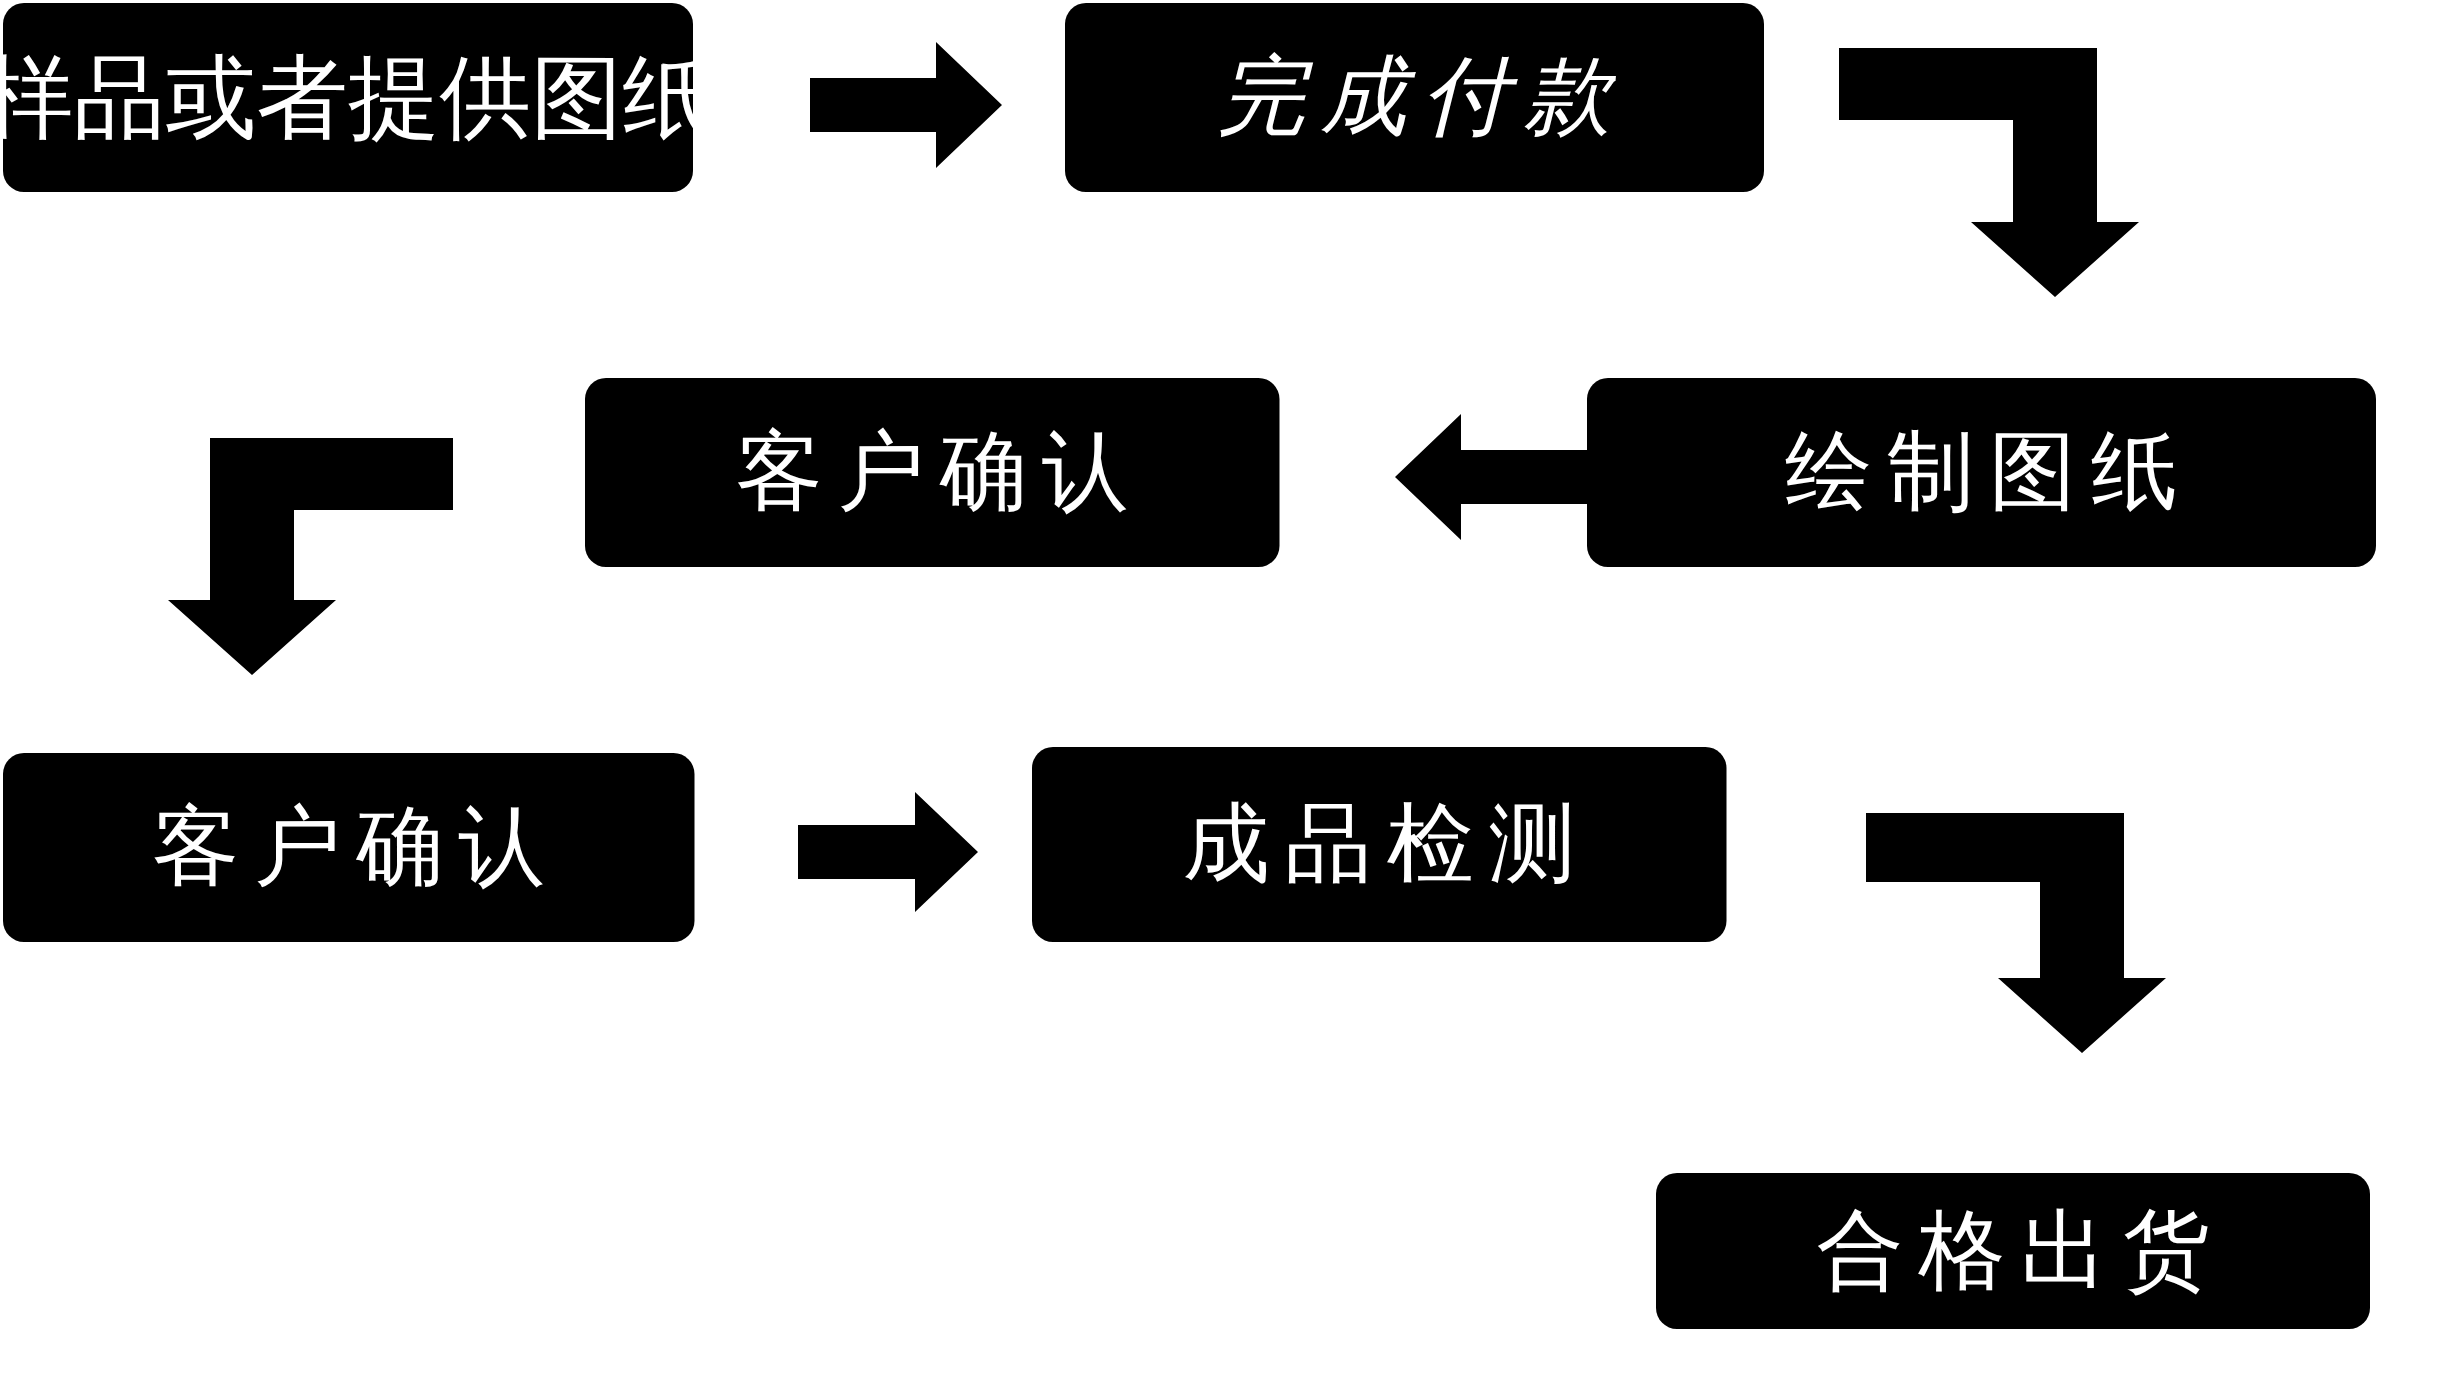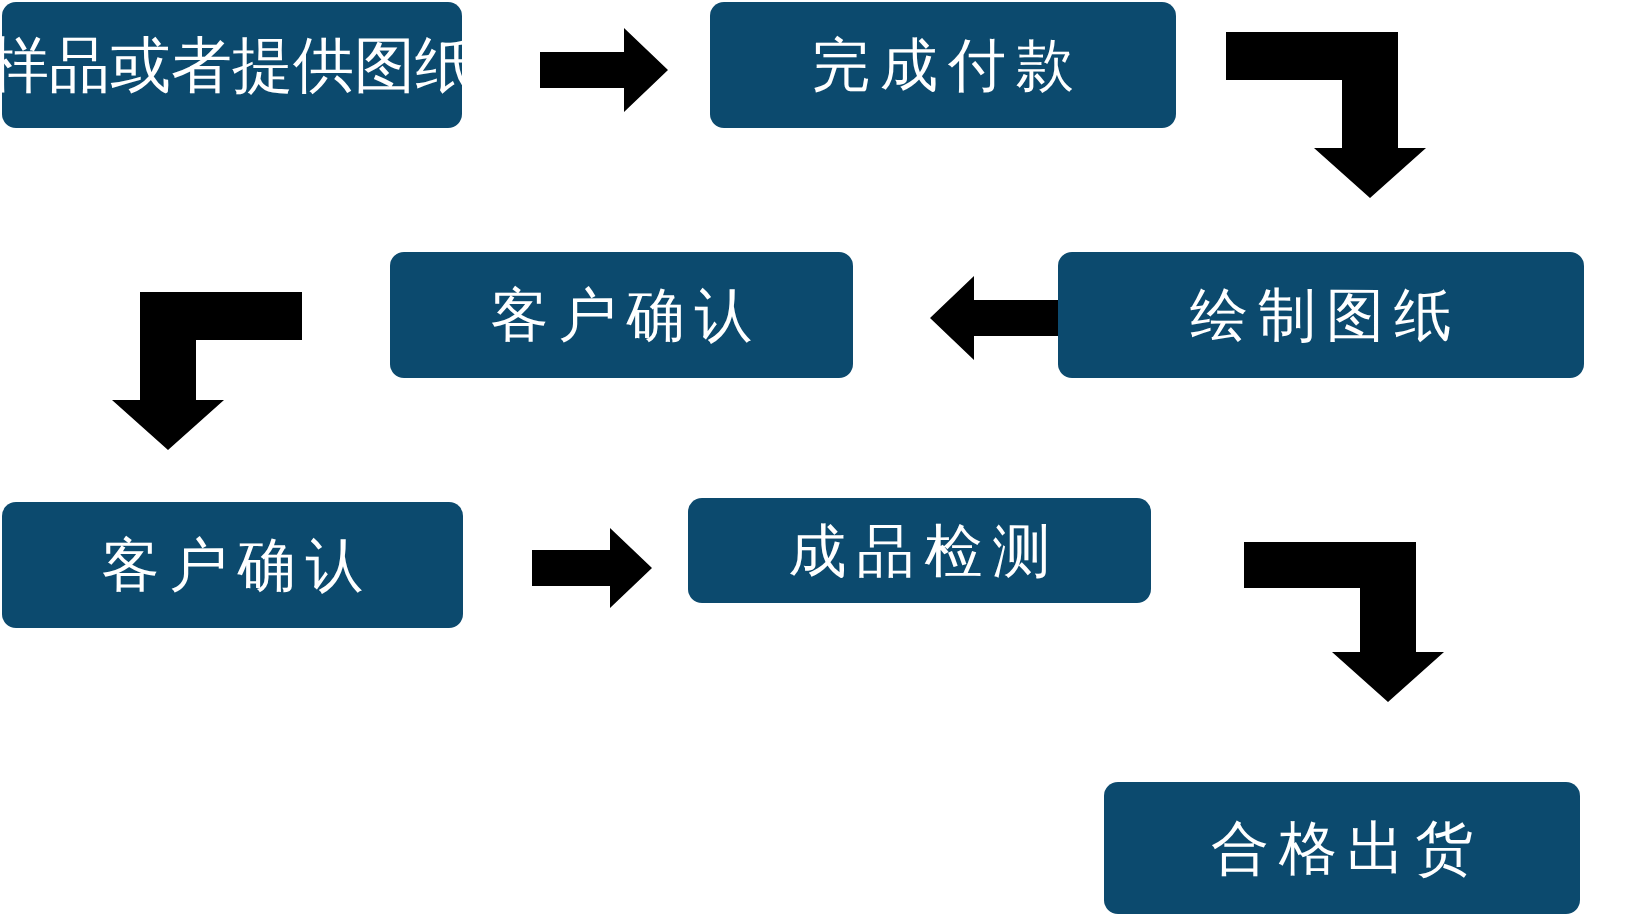--- a/index.html
+++ b/index.html
@@ -11,21 +11,21 @@
   #canvas {
     position: relative;
     width: 1634px;
     height: 916px;
     background: #ffffff;
     overflow: hidden;
     font-family: "Liberation Sans", "DejaVu Sans", sans-serif;
   }
   .node {
     position: absolute;
-    background: #0c4a6e;
+    background: #000000;
     color: #ffffff;
     border-radius: 14px;
     display: flex;
     align-items: center;
     justify-content: center;
     box-sizing: border-box;
     line-height: 1;
     user-select: none;
   }
   .node .node-label {
@@ -56,21 +56,21 @@
   <div class="node n1" style="left:2px; top:2px; width:460px; height:126px;">
     <span class="node-label">样品或者提供图纸</span>
   </div>
 
   <div class="arrow" style="left:540px; top:28px; width:128px; height:84px;">
     <svg width="128" height="84" viewBox="0 0 128 84" aria-hidden="true">
       <path d="M0,24 L84,24 L84,0 L128,42 L84,84 L84,60 L0,60 Z" fill="#000000"></path>
     </svg>
   </div>
 
-  <div class="node n2" style="left:710px; top:2px; width:466px; height:126px;">
+  <div class="node n2" style="left:710px; top:2px; width:466px; height:126px;font-style:italic;">
     <span class="node-label">完成付款</span>
   </div>
 
   <div class="arrow" style="left:1226px; top:32px; width:200px; height:166px;">
     <svg width="200" height="166" viewBox="0 0 200 166" aria-hidden="true">
       <path d="M0,0 L200,0 L200,116 L228,116 L172,166 L116,116 L144,116 L144,48 L0,48 Z" fill="#000000" transform="translate(-28,0)"></path>
     </svg>
   </div>
 
   <div class="node n4" style="left:390px; top:252px; width:463px; height:126px;text-align:right;">
@@ -96,27 +96,27 @@
   <div class="node n5" style="left:2px; top:502px; width:461px; height:126px;">
     <span class="node-label">客户确认</span>
   </div>
 
   <div class="arrow" style="left:532px; top:528px; width:120px; height:80px;">
     <svg width="120" height="80" viewBox="0 0 120 80" aria-hidden="true">
       <path d="M0,22 L78,22 L78,0 L120,40 L78,80 L78,58 L0,58 Z" fill="#000000"></path>
     </svg>
   </div>
 
-  <div class="node n6" style="left:688px; top:498px; width:463px; height:105px;">
+  <div class="node n6" style="left:688px; top:498px; width:463px; height:130px;">
     <span class="node-label">成品检测</span>
   </div>
 
   <div class="arrow" style="left:1244px; top:542px; width:200px; height:160px;">
     <svg width="200" height="160" viewBox="0 0 200 160" aria-hidden="true">
       <path d="M0,0 L200,0 L200,110 L228,110 L172,160 L116,110 L144,110 L144,46 L0,46 Z" fill="#000000" transform="translate(-28,0)"></path>
     </svg>
   </div>
 
-  <div class="node n7" style="left:1104px; top:782px; width:476px; height:132px;">
+  <div class="node n7" style="left:1104px; top:782px; width:476px; height:104px;">
     <span class="node-label">合格出货</span>
   </div>
 
 </div>
 
 </body></html>

